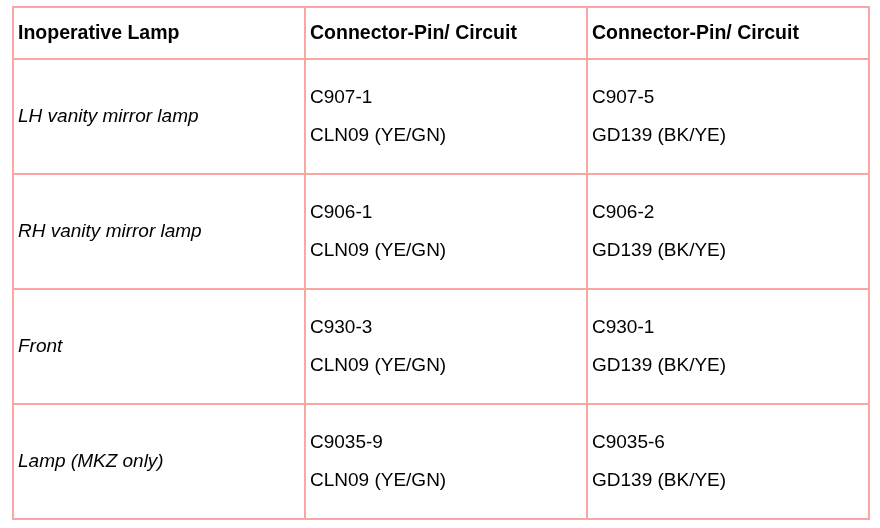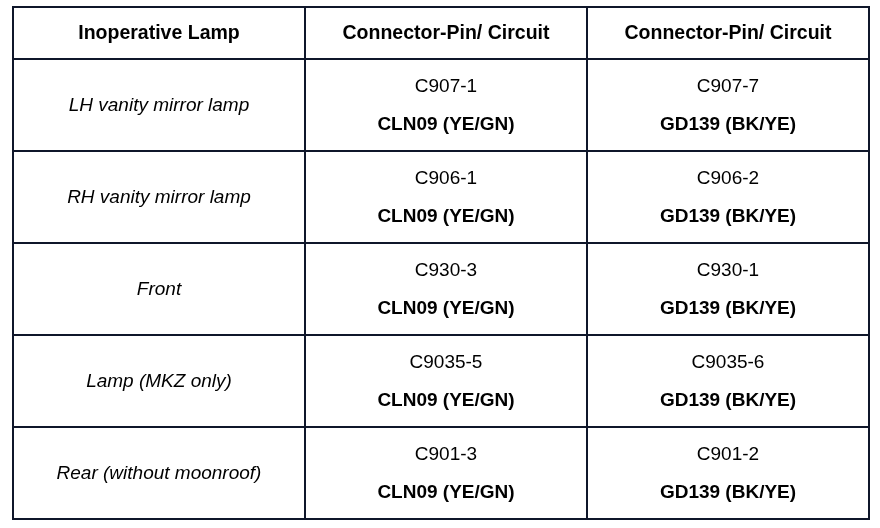--- a/index.html
+++ b/index.html
@@ -22,22 +22,22 @@
   }
   table.spec-table {
     border-collapse: collapse;
     width: 856px;
     height: 514px;
     table-layout: fixed;
     background: #ffffff;
   }
   table.spec-table td,
   table.spec-table th {
-    border: 2px solid #0f172a;
-    text-align: center;
+    border: 2px solid #fca5a5;
+    text-align: left;
     vertical-align: middle;
     padding: 2px 4px;
     font-size: 19px;
     line-height: 1.30;
   }
   table.spec-table thead th {
     font-weight: bold;
     font-size: 19.5px;
     height: 42px;
     padding: 4px 4px;
@@ -49,21 +49,20 @@
   }
   col.col-lamp { width: 292px; }
   col.col-c1   { width: 282px; }
   col.col-c2   { width: 282px; }
   .cell-line {
     display: block;
     white-space: nowrap;
   }
   .cell-line + .cell-line {
     margin-top: 13px;
-    font-weight: bold;
   }
   .lamp-cell {
     white-space: nowrap;
     font-style: italic;
   }
 </style>
 </head>
 <body>
 
 <div class="table-wrap">
@@ -81,21 +80,21 @@
       </tr>
     </thead>
     <tbody>
       <tr>
         <td class="lamp-cell">LH vanity mirror lamp</td>
         <td>
           <span class="cell-line">C907-1</span>
           <span class="cell-line">CLN09 (YE/GN)</span>
         </td>
         <td>
-          <span class="cell-line">C907-7</span>
+          <span class="cell-line">C907-5</span>
           <span class="cell-line">GD139 (BK/YE)</span>
         </td>
       </tr>
       <tr>
         <td class="lamp-cell">RH vanity mirror lamp</td>
         <td>
           <span class="cell-line">C906-1</span>
           <span class="cell-line">CLN09 (YE/GN)</span>
         </td>
         <td>
@@ -110,34 +109,23 @@
           <span class="cell-line">CLN09 (YE/GN)</span>
         </td>
         <td>
           <span class="cell-line">C930-1</span>
           <span class="cell-line">GD139 (BK/YE)</span>
         </td>
       </tr>
       <tr>
         <td class="lamp-cell">Lamp (MKZ only)</td>
         <td>
-          <span class="cell-line">C9035-5</span>
+          <span class="cell-line">C9035-9</span>
           <span class="cell-line">CLN09 (YE/GN)</span>
         </td>
         <td>
           <span class="cell-line">C9035-6</span>
-          <span class="cell-line">GD139 (BK/YE)</span>
-        </td>
-      </tr>
-      <tr>
-        <td class="lamp-cell">Rear (without moonroof)</td>
-        <td>
-          <span class="cell-line">C901-3</span>
-          <span class="cell-line">CLN09 (YE/GN)</span>
-        </td>
-        <td>
-          <span class="cell-line">C901-2</span>
           <span class="cell-line">GD139 (BK/YE)</span>
         </td>
       </tr>
     </tbody>
   </table>
 </div>
 
 </body></html>

